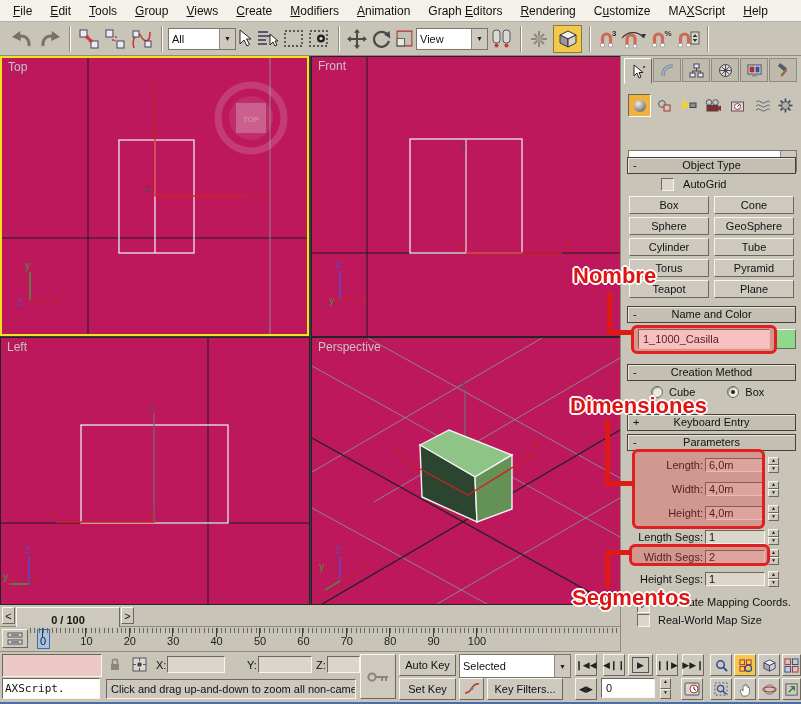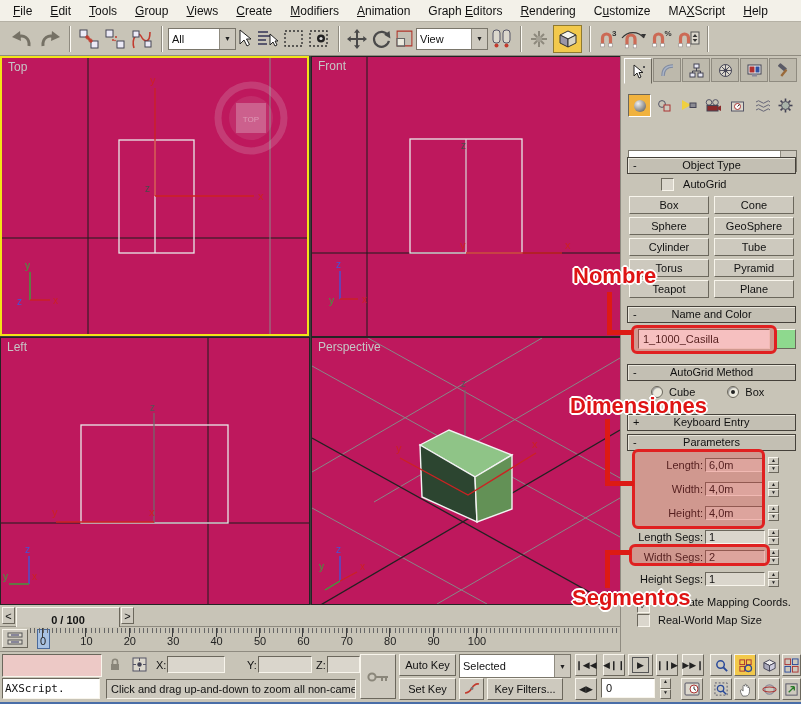--- a/index.html
+++ b/index.html
@@ -496,21 +496,21 @@
       <span class="collapse">-</span>
       <span>Name and Color</span>
     </div>
     <div class="abs" style="left:17px;top:273px;display:flex;align-items:center;">
       <span class="sunken" style="width:126px;height:18px;line-height:18px;padding-left:4px;background:#fff;">1_1000_Casilla</span>
       <span style="width:20px;height:18px;background:#8ed98e;border:1px solid;border-color:#f8f5ec #6b675c #6b675c #f8f5ec;margin-left:4px;"></span>
     </div>
 
     <div class="rollhdr" style="top:308px">
       <span class="collapse">-</span>
-      <span>AutoGrid Method</span>
+      <span>Creation Method</span>
     </div>
     <div class="abs" style="left:30px;top:330px;display:flex;align-items:center;gap:6px;">
       <span class="radio"></span>
       <span>Cube</span>
       <span class="radio sel" style="margin-left:26px"></span>
       <span>Box</span>
     </div>
 
     <div class="rollhdr" style="top:358px">
       <span class="collapse">+</span>

